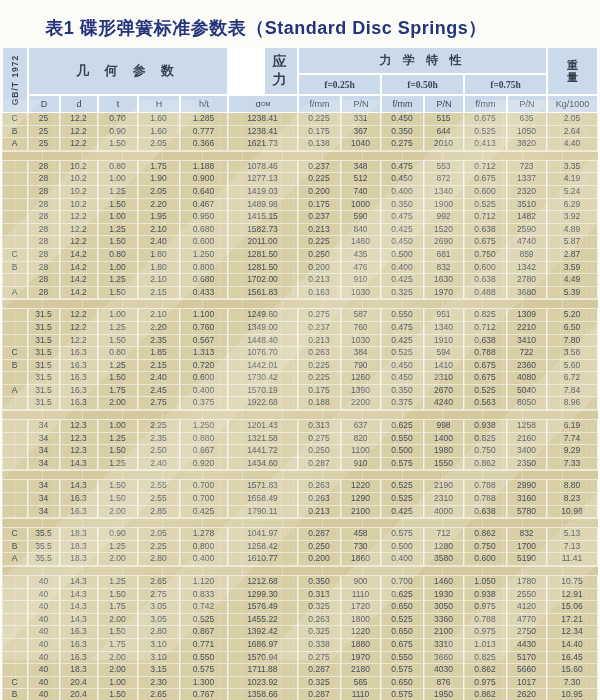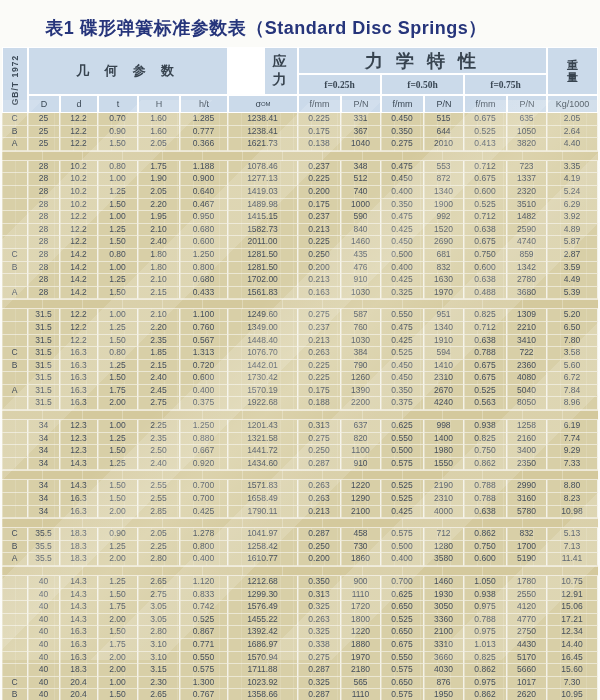--- a/index.html
+++ b/index.html
@@ -34,21 +34,21 @@
     display:flex;align-items:center;justify-content:center;
     text-align:center;
   }
   .h-std{grid-column:1;grid-row:1 / span 3;position:relative;overflow:hidden;}
   .h-std span{
     transform:rotate(-90deg);white-space:nowrap;
     font-size:8.5px;letter-spacing:1px;color:#3c4a58;font-weight:bold;
   }
   .h-geo{grid-column:2 / span 5;grid-row:1 / span 2;font-size:13px;font-weight:bold;letter-spacing:6px;font-family:Liberation Serif, serif;}
   .h-stress{grid-column:7;grid-row:1 / span 2;font-size:14px;font-weight:bold;letter-spacing:3px;margin-left:36px;}
-  .h-mech{grid-column:8 / span 6;grid-row:1;font-size:18px;font-weight:bold;letter-spacing:4px;height:25px;}
+  .h-mech{grid-column:8 / span 6;grid-row:1;font-size:12px;font-weight:bold;letter-spacing:4px;height:25px;}
   .h-weight{grid-column:14;grid-row:1 / span 2;font-size:11px;font-weight:bold;flex-direction:column;line-height:12px;}
   .h-defl{grid-row:2;font-size:9.5px;height:19px;font-weight:bold;color:#3a4754;font-family:Liberation Serif, serif;}
   .h-d1{grid-column:8 / span 2;}
   .h-d2{grid-column:10 / span 2;}
   .h-d3{grid-column:12 / span 2;}
   .h-col{grid-row:3;font-size:9px;height:16px;color:#3a4754;}
   .h-col sub{font-size:6px;}
   
   .c{
     background:#d8cfa7;

